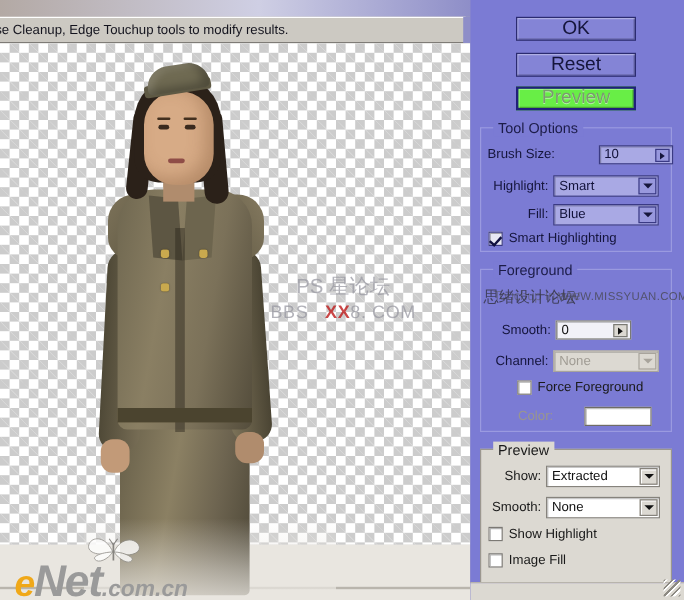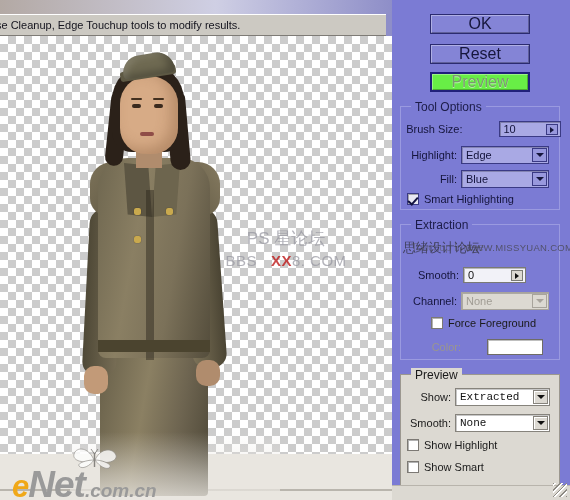--- a/index.html
+++ b/index.html
@@ -338,21 +338,21 @@
     box-sizing: border-box;
     display: flex; align-items: center; justify-content: center;
   }
   .combo .carrow i {
     width: 0; height: 0;
     border-top: 4px solid #16163c;
     border-left: 4px solid transparent;
     border-right: 4px solid transparent;
   }
   .combo-light { background: #ffffff; border: 1px solid #86837c; }
-  .combo-light .cval { color: #111; font-family: Liberation Mono, monospace; }
+  .combo-light .cval { color: #111; }
   .combo-light .carrow { background: #dcd9d2; border: 1px solid #86837c; box-shadow: inset 1px 1px 0 #fff; }
   .combo-light .carrow i { border-top-color: #111; }
   .combo-dis { background: #dcd9d2; border: 1px solid #a8a49c; }
   .combo-dis .cval { color: #a09c94; }
   .combo-dis .carrow { background: #dcd9d2; border: 1px solid #a8a49c; }
   .combo-dis .carrow i { border-top-color: #a8a49c; }
 
   
   .chk {
     position: absolute;
@@ -524,21 +524,21 @@
           <span class="sval">10</span>
           <span class="sarrow">
               <i></i>
             </span>
         </div>
       </div>
 
       <div class="row" style="top:38px;">
         <div class="lbl" style="width:56px;">Highlight:</div>
         <div class="combo" style="width:88px;">
-          <span class="cval">Edge</span>
+          <span class="cval">Smart</span>
           <span class="carrow">
               <i></i>
             </span>
         </div>
       </div>
 
       <div class="row" style="top:62px;">
         <div class="lbl" style="width:56px;">Fill:</div>
         <div class="combo" style="width:88px;">
           <span class="cval">Blue</span>
@@ -548,21 +548,21 @@
         </div>
       </div>
 
       <div class="chk" style="left:6px; top:86px;">
         <span class="box on"></span>
         <span class="ctext">Smart Highlighting</span>
       </div>
     </div>
 
     <div class="group" id="group-extract">
-      <div class="gtitle">Extraction</div>
+      <div class="gtitle">Foreground</div>
 
       <div id="extract-wm">
         <span class="under">Touchup Image</span>
         <span class="cn">思绪设计论坛</span>
         <span class="site">WWW.MISSYUAN.COM</span>
       </div>
 
       <div class="row" style="top:40px;">
         <div class="lbl" style="width:58px;">Smooth:</div>
         <div class="spin spin-light" style="width:63px;">
@@ -617,21 +617,21 @@
         </div>
       </div>
 
       <div class="chk" style="left:6px; top:64px;">
         <span class="box light"></span>
         <span class="ctext dark">Show Highlight</span>
       </div>
 
       <div class="chk" style="left:6px; top:86px;">
         <span class="box light"></span>
-        <span class="ctext dark">Show Smart</span>
+        <span class="ctext dark">Image Fill</span>
       </div>
     </div>
 
     <div id="panel-bottom-top"></div>
     <div id="panel-bottom"></div>
     <div id="grip"></div>
   </div>
 
 </div>
 

